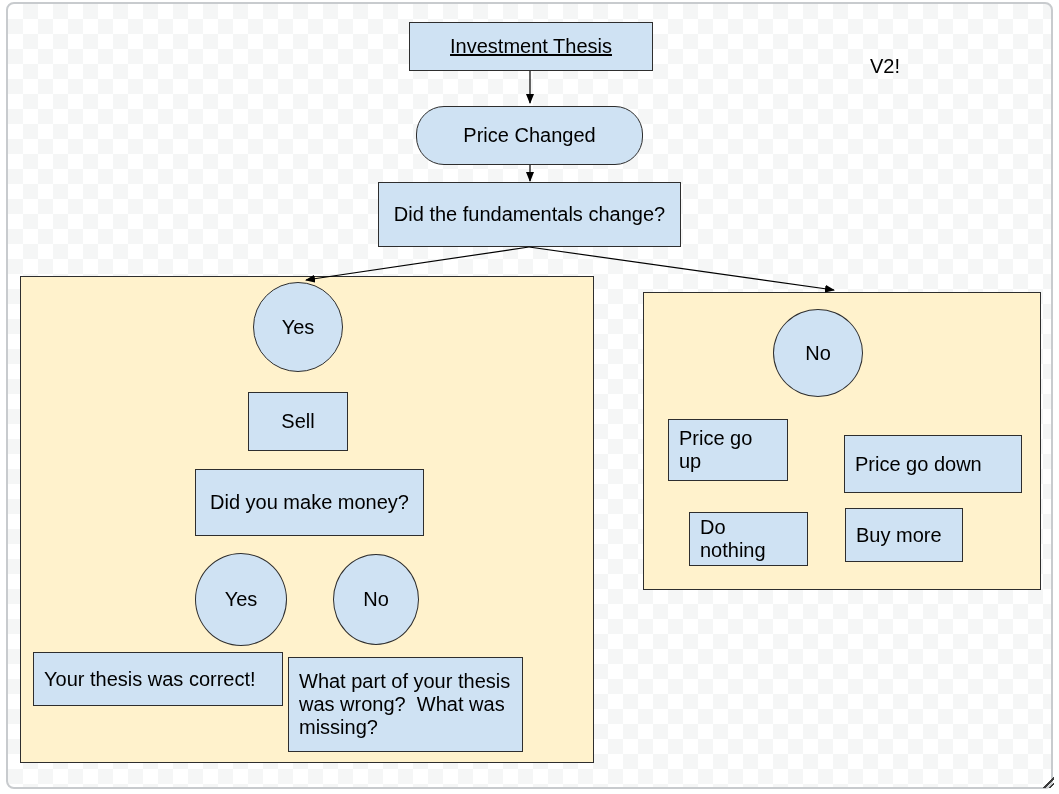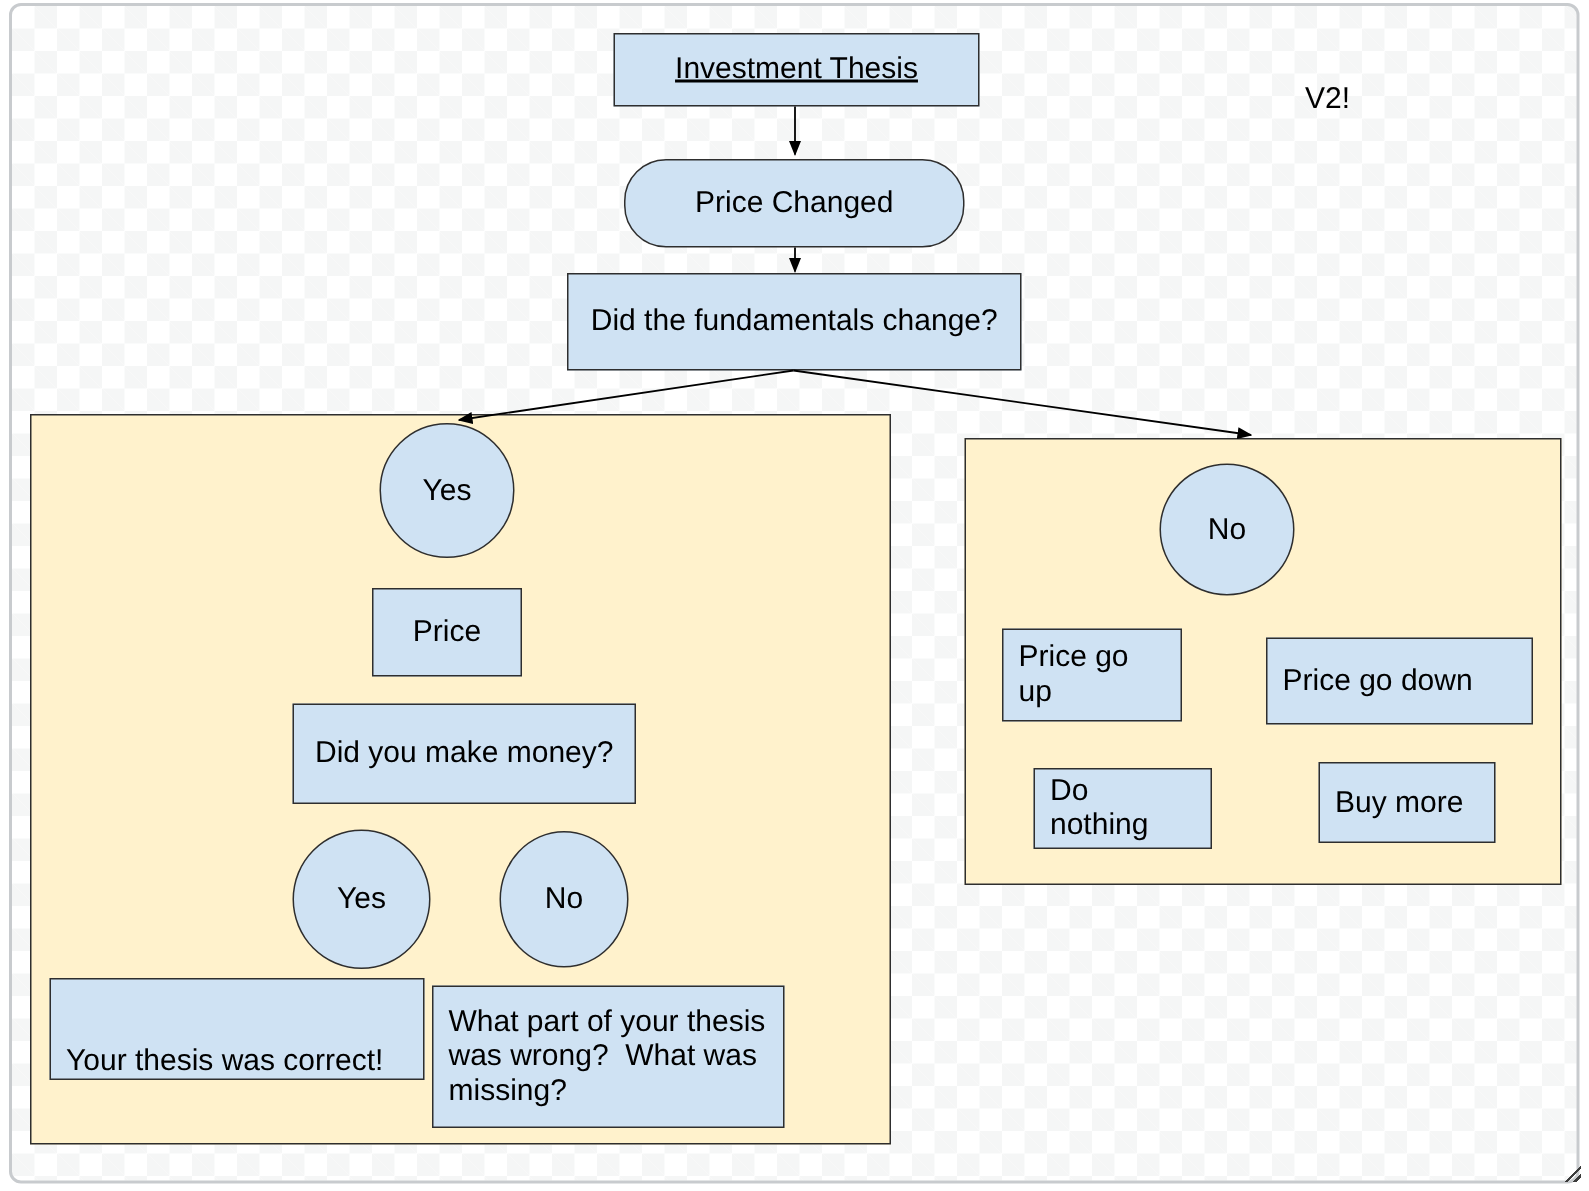--- a/index.html
+++ b/index.html
@@ -99,64 +99,64 @@
 
 <div class="node" style="left:378px; top:182px; width:303px; height:65px;text-align:center;">
   <span>Did the fundamentals change?</span>
 </div>
 
 <div class="node circle" style="left:253px; top:282px; width:90px; height:90px;">
   <span>Yes</span>
 </div>
 
 <div class="node" style="left:248px; top:392px; width:100px; height:59px;">
-  <span>Price</span>
+  <span>Sell</span>
 </div>
 
 <div class="node" style="left:195px; top:469px; width:229px; height:67px;">
   <span>Did you make money?</span>
 </div>
 
 <div class="node circle" style="left:195px; top:553px; width:92px; height:93px;">
   <span>Yes</span>
 </div>
 
 <div class="node circle" style="left:333px; top:554px; width:86px; height:91px;">
   <span>No</span>
 </div>
 
-<div class="node align-left" style="left:33px; top:652px; width:250px; height:68px;align-items:flex-end;">
+<div class="node align-left" style="left:33px; top:652px; width:250px; height:54px;">
   <span>Your thesis was correct!</span>
 </div>
 
 <div class="node align-left" style="left:288px; top:657px; width:235px; height:95px;">
   <span>What part of your thesis
 was wrong?  What was
 missing?</span>
 </div>
 
 <div class="node circle" style="left:773px; top:309px; width:90px; height:88px;">
   <span>No</span>
 </div>
 
 <div class="node align-left" style="left:668px; top:419px; width:120px; height:62px;">
   <span>Price go
 up</span>
 </div>
 
-<div class="node align-left" style="left:844px; top:425px; width:178px; height:58px;">
+<div class="node align-left" style="left:844px; top:435px; width:178px; height:58px;">
   <span>Price go down</span>
 </div>
 
 <div class="node align-left" style="left:669px; top:512px; width:119px; height:54px;margin-left:20px;">
   <span>Do
 nothing</span>
 </div>
 
-<div class="node align-left" style="left:845px; top:508px; width:118px; height:54px;margin-left:34px;">
+<div class="node align-left" style="left:845px; top:508px; width:118px; height:54px;">
   <span>Buy more</span>
 </div>
 
 <div class="free-label" style="left:870px; top:55px;text-align:right;">V2!</div>
 
 <svg class="arrows" viewBox="0 0 1059 794" xmlns="http://www.w3.org/2000/svg">
   <defs>
     <marker id="ah" markerWidth="10" markerHeight="8" refX="9" refY="4" orient="auto" markerUnits="userSpaceOnUse">
       <path d="M0,0 L10,4 L0,8 Z" fill="#000"></path>
     </marker>

